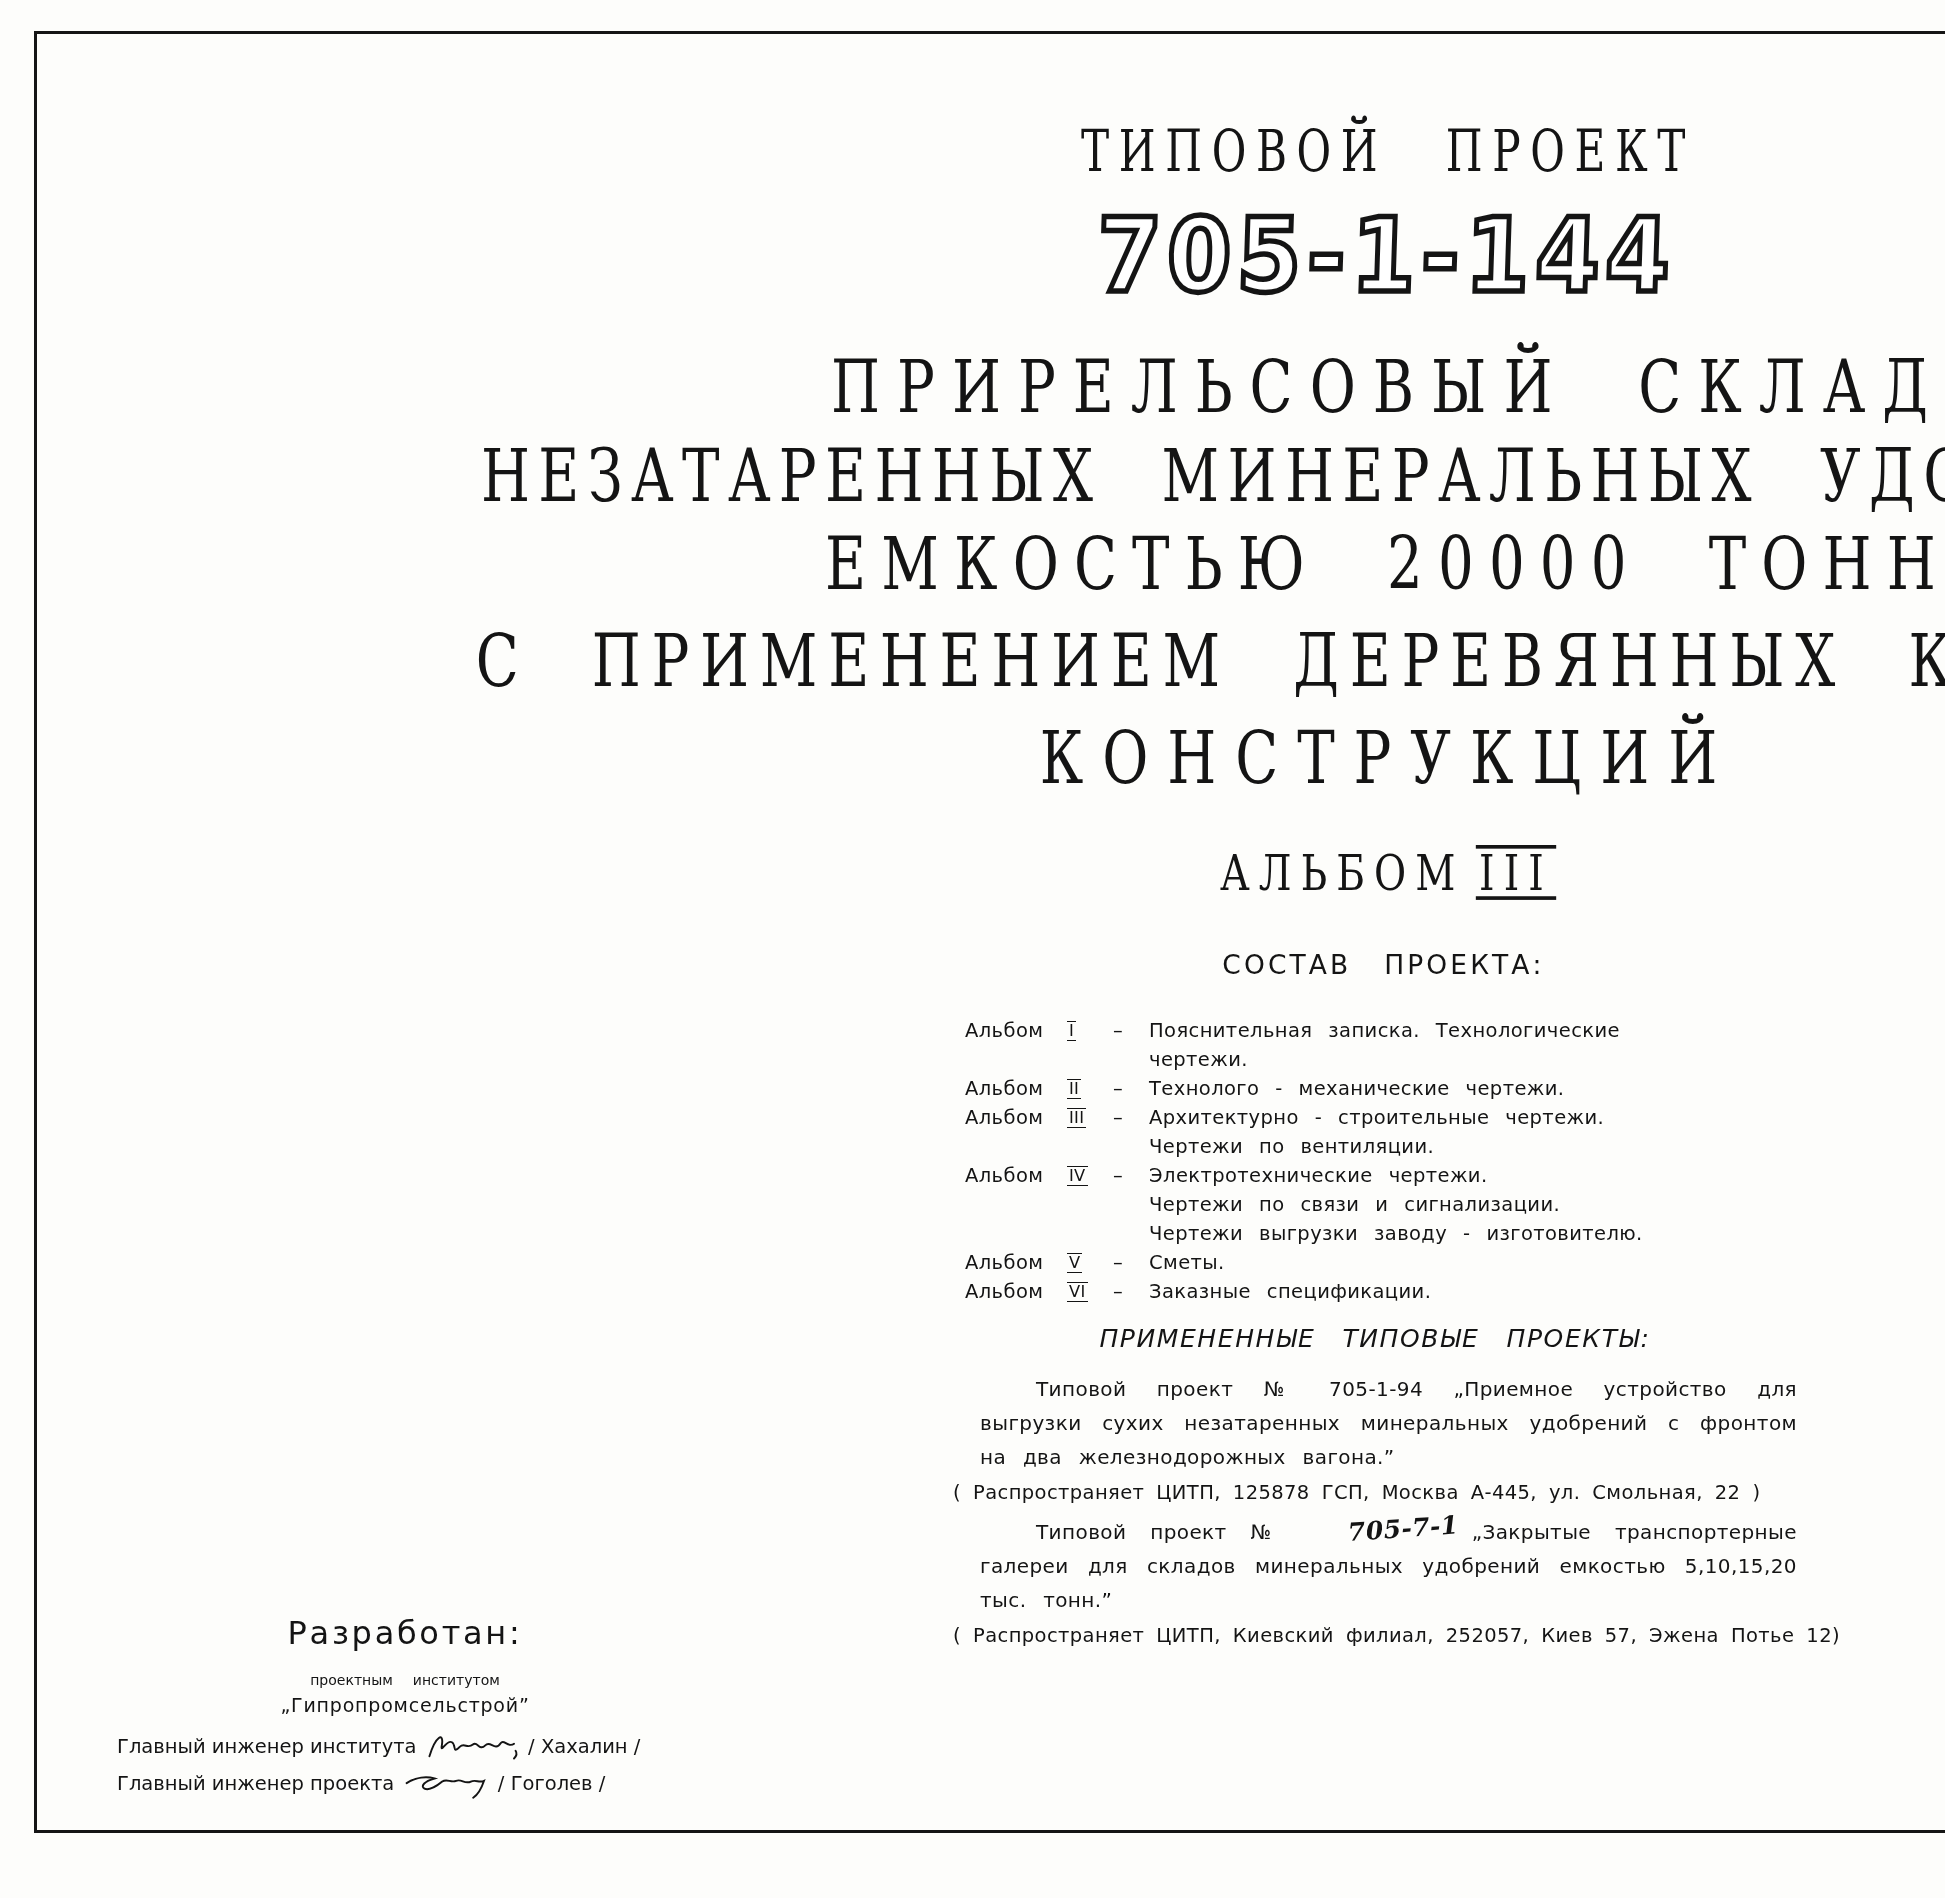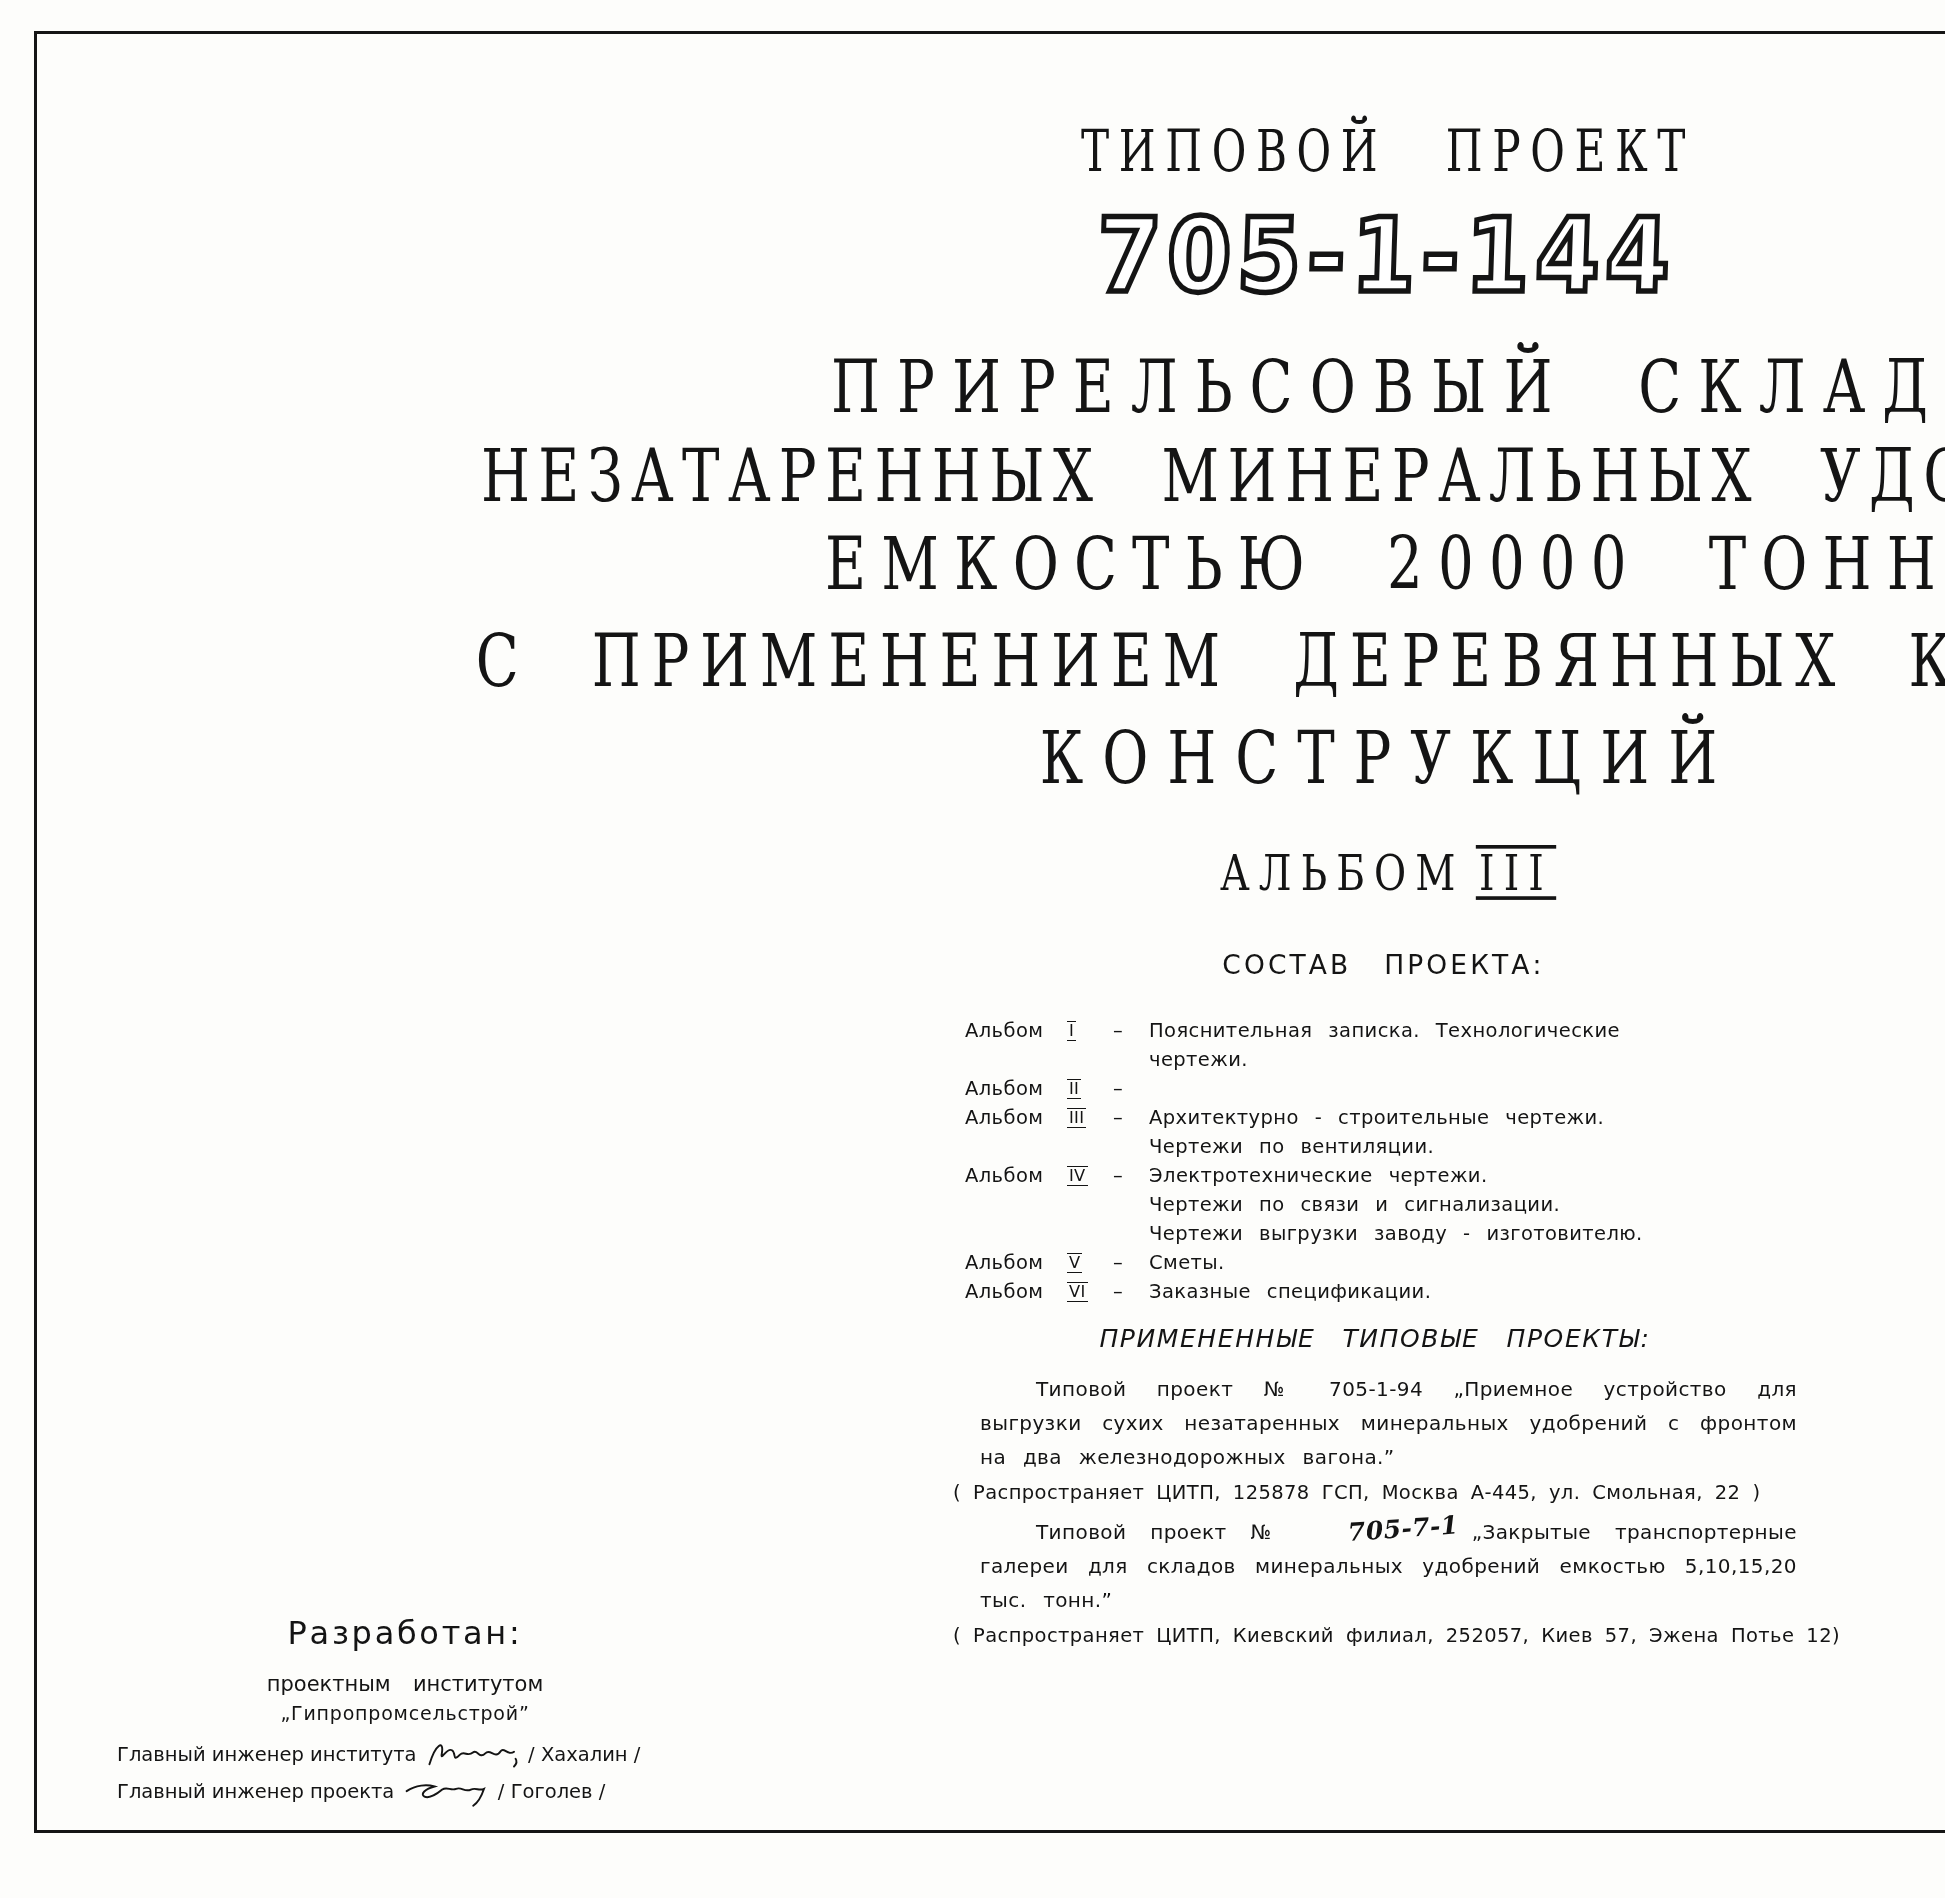--- a/index.html
+++ b/index.html
@@ -88,21 +88,21 @@
   .hand-number{
     display:inline-block;
     font-family:"DejaVu Serif","Liberation Serif",serif;
     font-style:italic;font-weight:700;font-size:25px;
     transform:rotate(-4deg);margin:0 13.2px;
   }
   
   .developed{position:absolute;left:117px;top:1614px;width:700px;font-size:19.5px;}
   .dev-center{width:576px;text-align:center;}
   .dev-heading{font-size:32px;letter-spacing:2.7px;margin:0 0 19.5px 0;}
-  .dev-line1{font-size:21px;word-spacing:15.6px;margin:0 0 6.2px 0;}
+  .dev-line1{font-size:14px;word-spacing:15.6px;margin:0 0 6.2px 0;}
   .dev-line2{font-size:19px;letter-spacing:0.8px;margin:0 0 13.2px 0;}
   .dev-row{display:flex;align-items:center;gap:5px;white-space:nowrap;margin-bottom:2.3px;}
   .dev-row .sig{flex:0 0 auto;margin:0 2.3px;}
 </style>
 </head>
 <body>
 
 <div class="page">
 
   <div class="frame"></div>
@@ -131,20 +131,23 @@
       <span class="comp-lines">
         <span class="comp-line">Пояснительная записка. Технологические</span>
         <span class="comp-line">чертежи.</span>
       </span>
     </div>
 
     <div class="comp-row">
       <span>Альбом</span>
       <span class="comp-roman">II</span>
       <span>–</span>
+      <span class="comp-lines">
+        <span class="comp-line">Технолого - механические чертежи.</span>
+      </span>
     </div>
 
     <div class="comp-row">
       <span>Альбом</span>
       <span class="comp-roman">III</span>
       <span>–</span>
       <span class="comp-lines">
         <span class="comp-line">Архитектурно - строительные чертежи.</span>
         <span class="comp-line">Чертежи по вентиляции.</span>
       </span>

